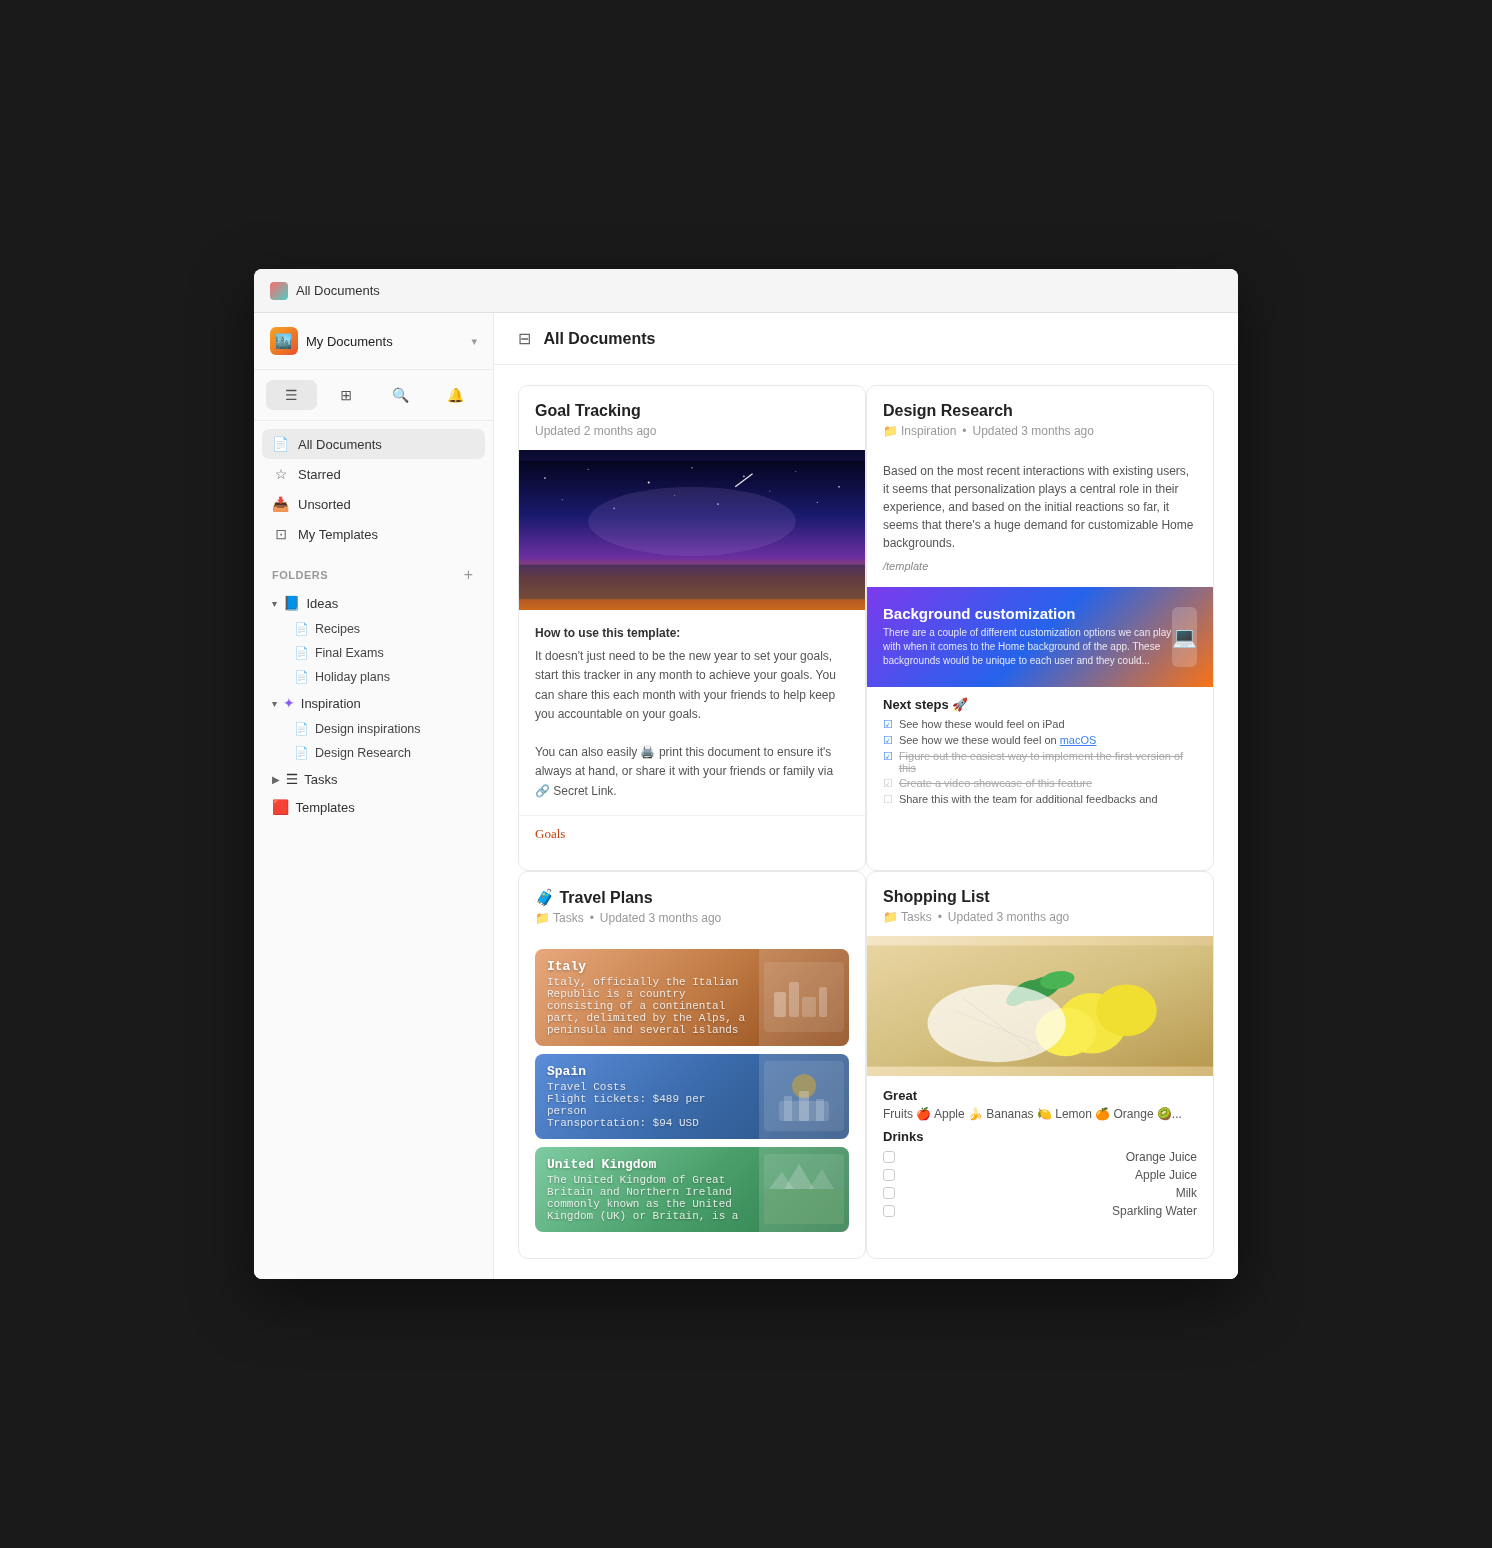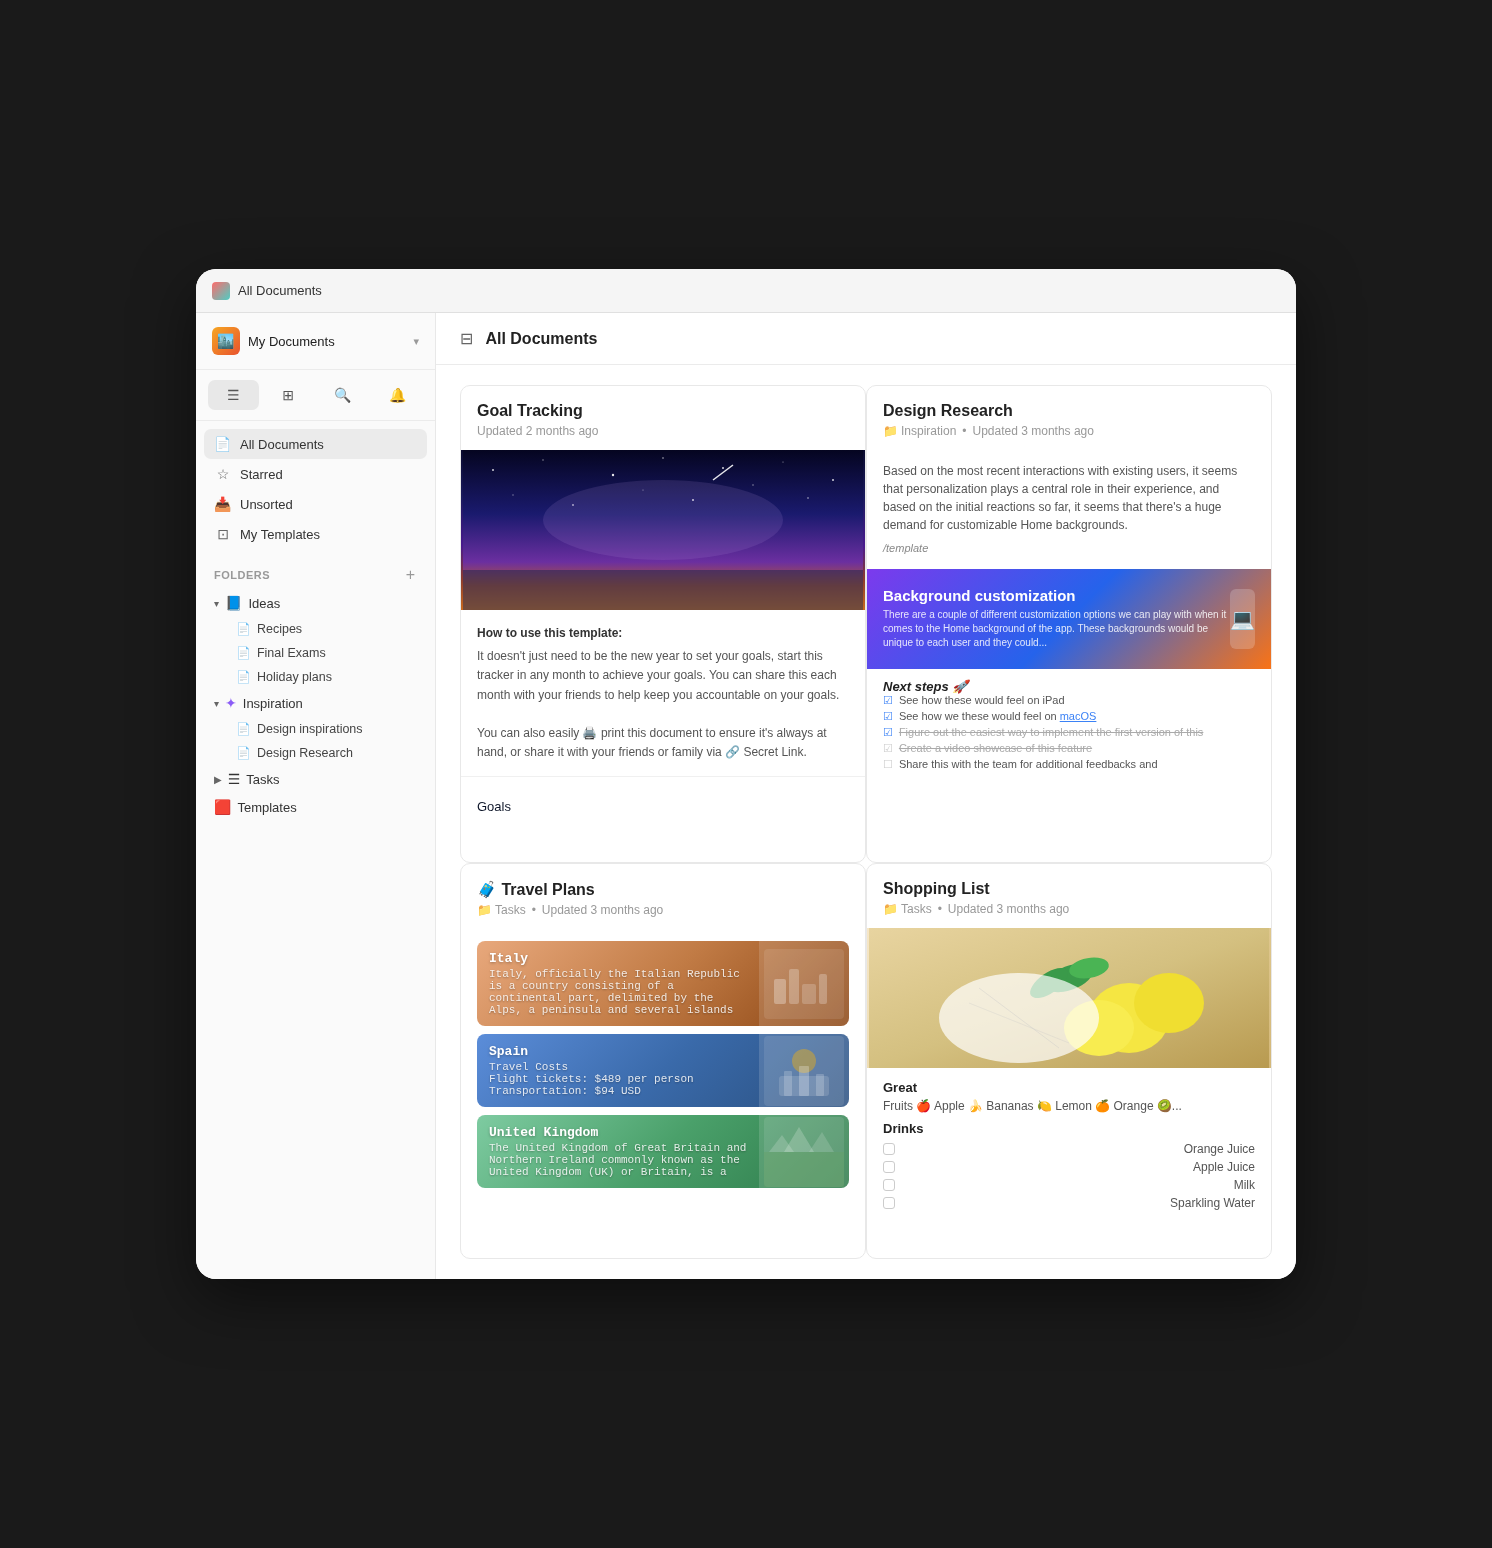--- a/index.html
+++ b/index.html
@@ -5,24 +5,24 @@
     * { box-sizing: border-box; margin: 0; padding: 0; }
     body {
       font-family: -apple-system, BlinkMacSystemFont, 'Segoe UI', sans-serif;
       background: #1a1a1a;
       display: flex;
       justify-content: center;
       align-items: center;
       min-height: 100vh;
     }
     .app-window {
-      width: 1100px;
+      width: 984px;
       height: 1010px;
       background: #fff;
-      border-radius: 20px;
+      border-radius: 8px;
       overflow: hidden;
       display: flex;
       flex-direction: column;
       box-shadow: 0 20px 60px rgba(0,0,0,0.5);
     }
     .title-bar {
       background: #f5f5f5;
       padding: 12px 16px;
       display: flex;
       align-items: center;
@@ -288,21 +288,21 @@
       justify-content: center;
       font-size: 20px;
     }
     .next-steps {
       padding: 10px 16px;
     }
     .next-steps-title {
       font-size: 13px;
       font-weight: 600;
       color: #222;
-      font-style: italic;
+      margin-bottom: 6px;
     }
     .next-step-item {
       display: flex;
       align-items: flex-start;
       gap: 6px;
       font-size: 11px;
       color: #555;
       margin-bottom: 3px;
     }
     .check-icon { color: #3b82f6; font-size: 11px; }
@@ -313,25 +313,26 @@
       font-size: 12px;
       color: #555;
       line-height: 1.6;
     }
     .goal-card-subtitle {
       font-weight: 600;
       color: #333;
       margin-bottom: 4px;
     }
     .goal-card-footer {
-      padding: 22px 16px 14px;
+      padding: 10px 16px 14px;
       font-size: 13px;
       font-weight: 500;
-      color: #0f172a;
+      color: #c2410c;
       border-top: 1px solid #f0f0f0;
+      font-family: Liberation Serif, serif;
     }
     
     .travel-plans-previews {
       padding: 12px 16px;
       display: flex;
       flex-direction: column;
       gap: 8px;
       font-family: Liberation Mono, monospace;
     }
     .travel-preview-item {

